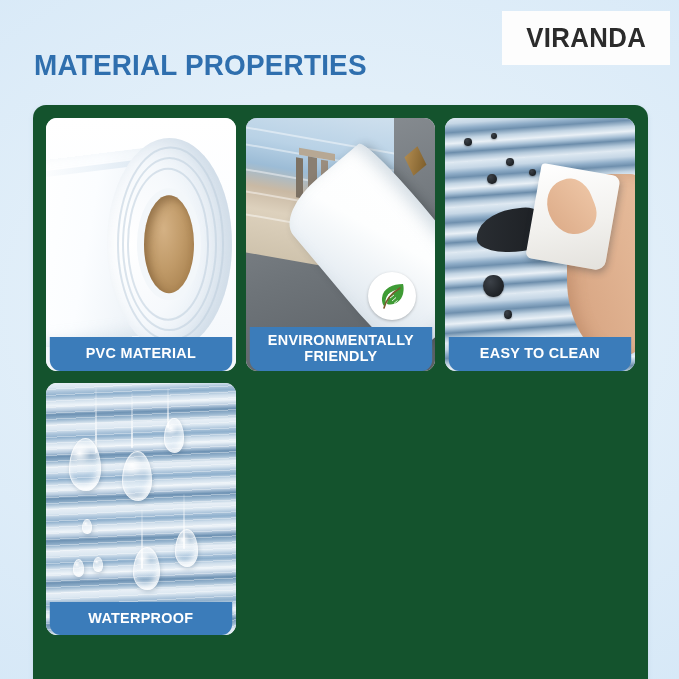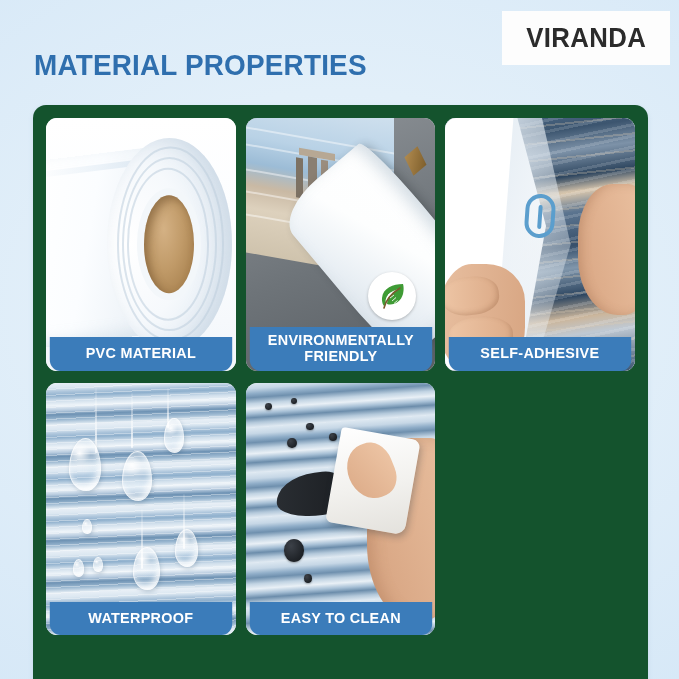--- a/index.html
+++ b/index.html
@@ -343,32 +343,37 @@
             </g>
           </svg>
         </div>
       </div>
       <div class="label two-line">
         <div>ENVIRONMENTALLY</div>
         <div>FRIENDLY</div>
       </div>
     </div>
 
+
     <div class="cell">
-      <div class="photo adh">
-        <div class="marble"></div>
-        <div class="hand-r"></div>
-        <div class="peel"></div>
-        <div class="peel-fold"></div>
-        <div class="clip"></div>
-        <div class="hand-l"></div>
-        <div class="finger f1"></div>
-        <div class="finger f2"></div>
-      </div>
-      <div class="label">SELF-ADHESIVE</div>
+      <div class="photo">
+        <div class="clean"></div>
+        <div class="stain" style="left:10%; top:8%;  width:4%; height:3%"></div>
+        <div class="stain" style="left:24%; top:6%;  width:3%; height:2.5%"></div>
+        <div class="stain" style="left:32%; top:16%; width:4%; height:3%"></div>
+        <div class="stain" style="left:22%; top:22%; width:5%; height:4%"></div>
+        <div class="stain" style="left:44%; top:20%; width:4%; height:3%"></div>
+        <div class="smear"></div>
+        <div class="stain" style="left:20%; top:62%; width:11%; height:9%"></div>
+        <div class="stain" style="left:31%; top:76%; width:4%;  height:3.5%"></div>
+        <div class="hand-c"></div>
+        <div class="cloth"></div>
+        <div class="thumb"></div>
+      </div>
+      <div class="label">EASY TO CLEAN</div>
     </div>
 
     <div class="cell">
       <div class="photo">
         <div class="wp"></div>
         <div class="trail" style="left:26%; top:2%;  height:26%"></div>
         <div class="trail" style="left:45%; top:4%;  height:22%"></div>
         <div class="trail" style="left:64%; top:2%;  height:16%"></div>
         <div class="trail" style="left:72%; top:44%; height:22%"></div>
         <div class="trail" style="left:50%; top:50%; height:24%"></div>
@@ -377,33 +382,15 @@
         <div class="drop" style="left:62%; top:14%; width:11%; height:14%"></div>
         <div class="drop" style="left:46%; top:65%; width:14%; height:17%"></div>
         <div class="drop" style="left:68%; top:58%; width:12%; height:15%"></div>
         <div class="drop" style="left:14%; top:70%; width:6%;  height:7%"></div>
         <div class="drop" style="left:25%; top:69%; width:5%;  height:6%"></div>
         <div class="drop" style="left:19%; top:54%; width:5%;  height:6%"></div>
       </div>
       <div class="label">WATERPROOF</div>
     </div>
 
-    <div class="cell">
-      <div class="photo">
-        <div class="clean"></div>
-        <div class="stain" style="left:10%; top:8%;  width:4%; height:3%"></div>
-        <div class="stain" style="left:24%; top:6%;  width:3%; height:2.5%"></div>
-        <div class="stain" style="left:32%; top:16%; width:4%; height:3%"></div>
-        <div class="stain" style="left:22%; top:22%; width:5%; height:4%"></div>
-        <div class="stain" style="left:44%; top:20%; width:4%; height:3%"></div>
-        <div class="smear"></div>
-        <div class="stain" style="left:20%; top:62%; width:11%; height:9%"></div>
-        <div class="stain" style="left:31%; top:76%; width:4%;  height:3.5%"></div>
-        <div class="hand-c"></div>
-        <div class="cloth"></div>
-        <div class="thumb"></div>
-      </div>
-      <div class="label">EASY TO CLEAN</div>
-    </div>
-
 
   </div>
 </div>
 
 </body></html>

